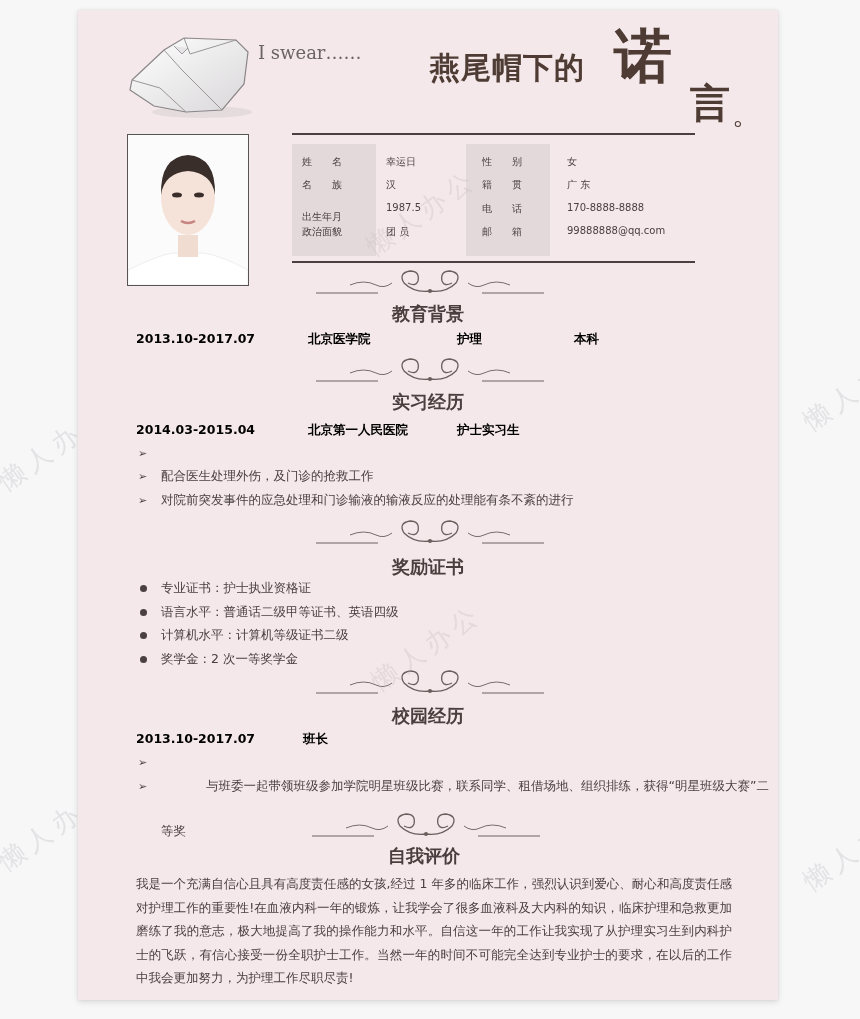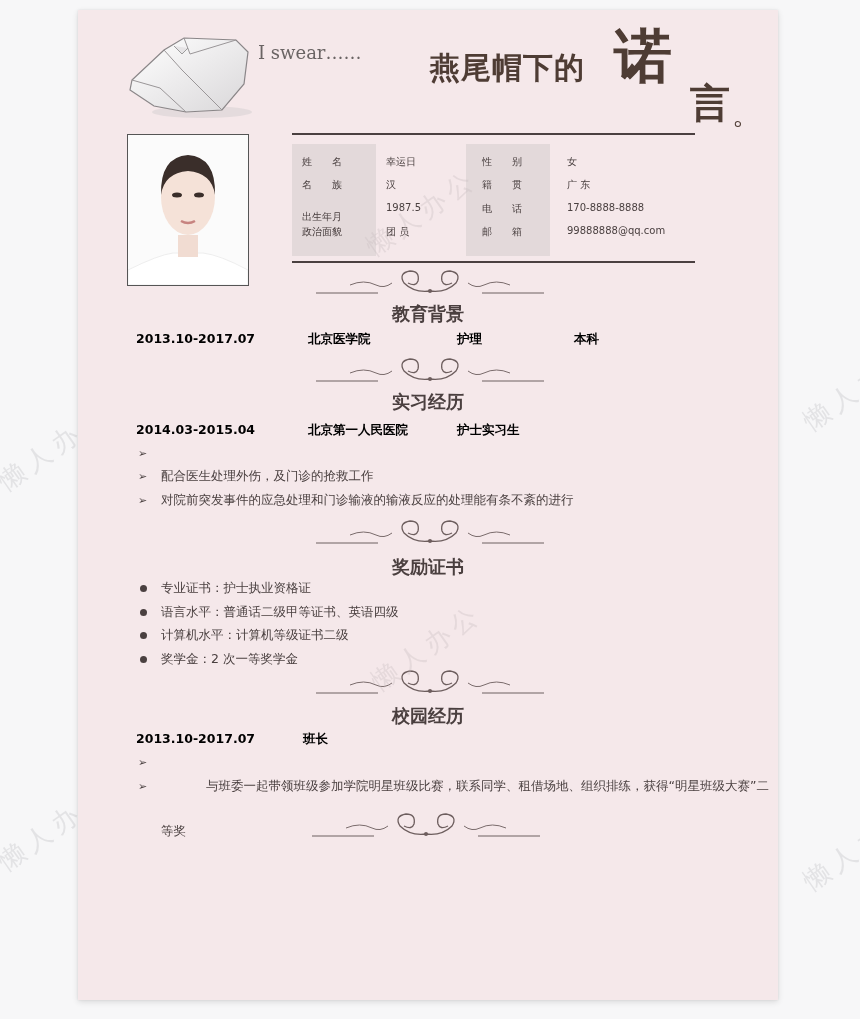--- a/index.html
+++ b/index.html
@@ -161,16 +161,18 @@
   <div class="item" style="left:81px;top:768px;margin-left:47px;">与班委一起带领班级参加学院明星班级比赛，联系同学、租借场地、组织排练，获得“明星班级大赛”二</div>
   <div class="item" style="left:83px;top:791px;margin-top:22px;">等奖</div>
 
   <svg class="sect-orn" style="top:798px;left:232px;" viewBox="0 0 232 34">
     <line x1="2" y1="28" x2="64" y2="28" stroke="#6d6060" stroke-width="1"></line>
     <line x1="168" y1="28" x2="230" y2="28" stroke="#6d6060" stroke-width="1"></line>
     <path d="M36 20 Q50 14 62 20 Q70 24 78 18 M196 20 Q182 14 170 20 Q162 24 154 18" stroke="#7a6c6c" fill="none" stroke-width="1"></path>
     <path d="M116 26 Q100 28 90 18 Q84 8 96 6 Q106 6 104 16 Q102 22 94 18 M116 26 Q132 28 142 18 Q148 8 136 6 Q126 6 128 16 Q130 22 138 18" stroke="#6d5e5e" fill="none" stroke-width="1.3"></path>
     <circle cx="116" cy="26" r="2" fill="#6d5e5e"></circle>
   </svg>
+  <div class="sect-title" style="top:834px;left:-4px;">自我评价</div>
+  <div class="para">我是一个充满自信心且具有高度责任感的女孩,经过 1 年多的临床工作，强烈认识到爱心、耐心和高度责任感对护理工作的重要性!在血液内科一年的锻炼，让我学会了很多血液科及大内科的知识，临床护理和急救更加磨练了我的意志，极大地提高了我的操作能力和水平。自信这一年的工作让我实现了从护理实习生到内科护士的飞跃，有信心接受一份全职护士工作。当然一年的时间不可能完全达到专业护士的要求，在以后的工作中我会更加努力，为护理工作尽职尽责!</div>
 
   <div class="wm" style="left:280px;top:185px;color:rgba(200,190,192,0.35);">懒人办公</div>
   <div class="wm" style="left:285px;top:620px;color:rgba(200,190,192,0.35);">懒人办公</div>
 </div>
 
 </body></html>

